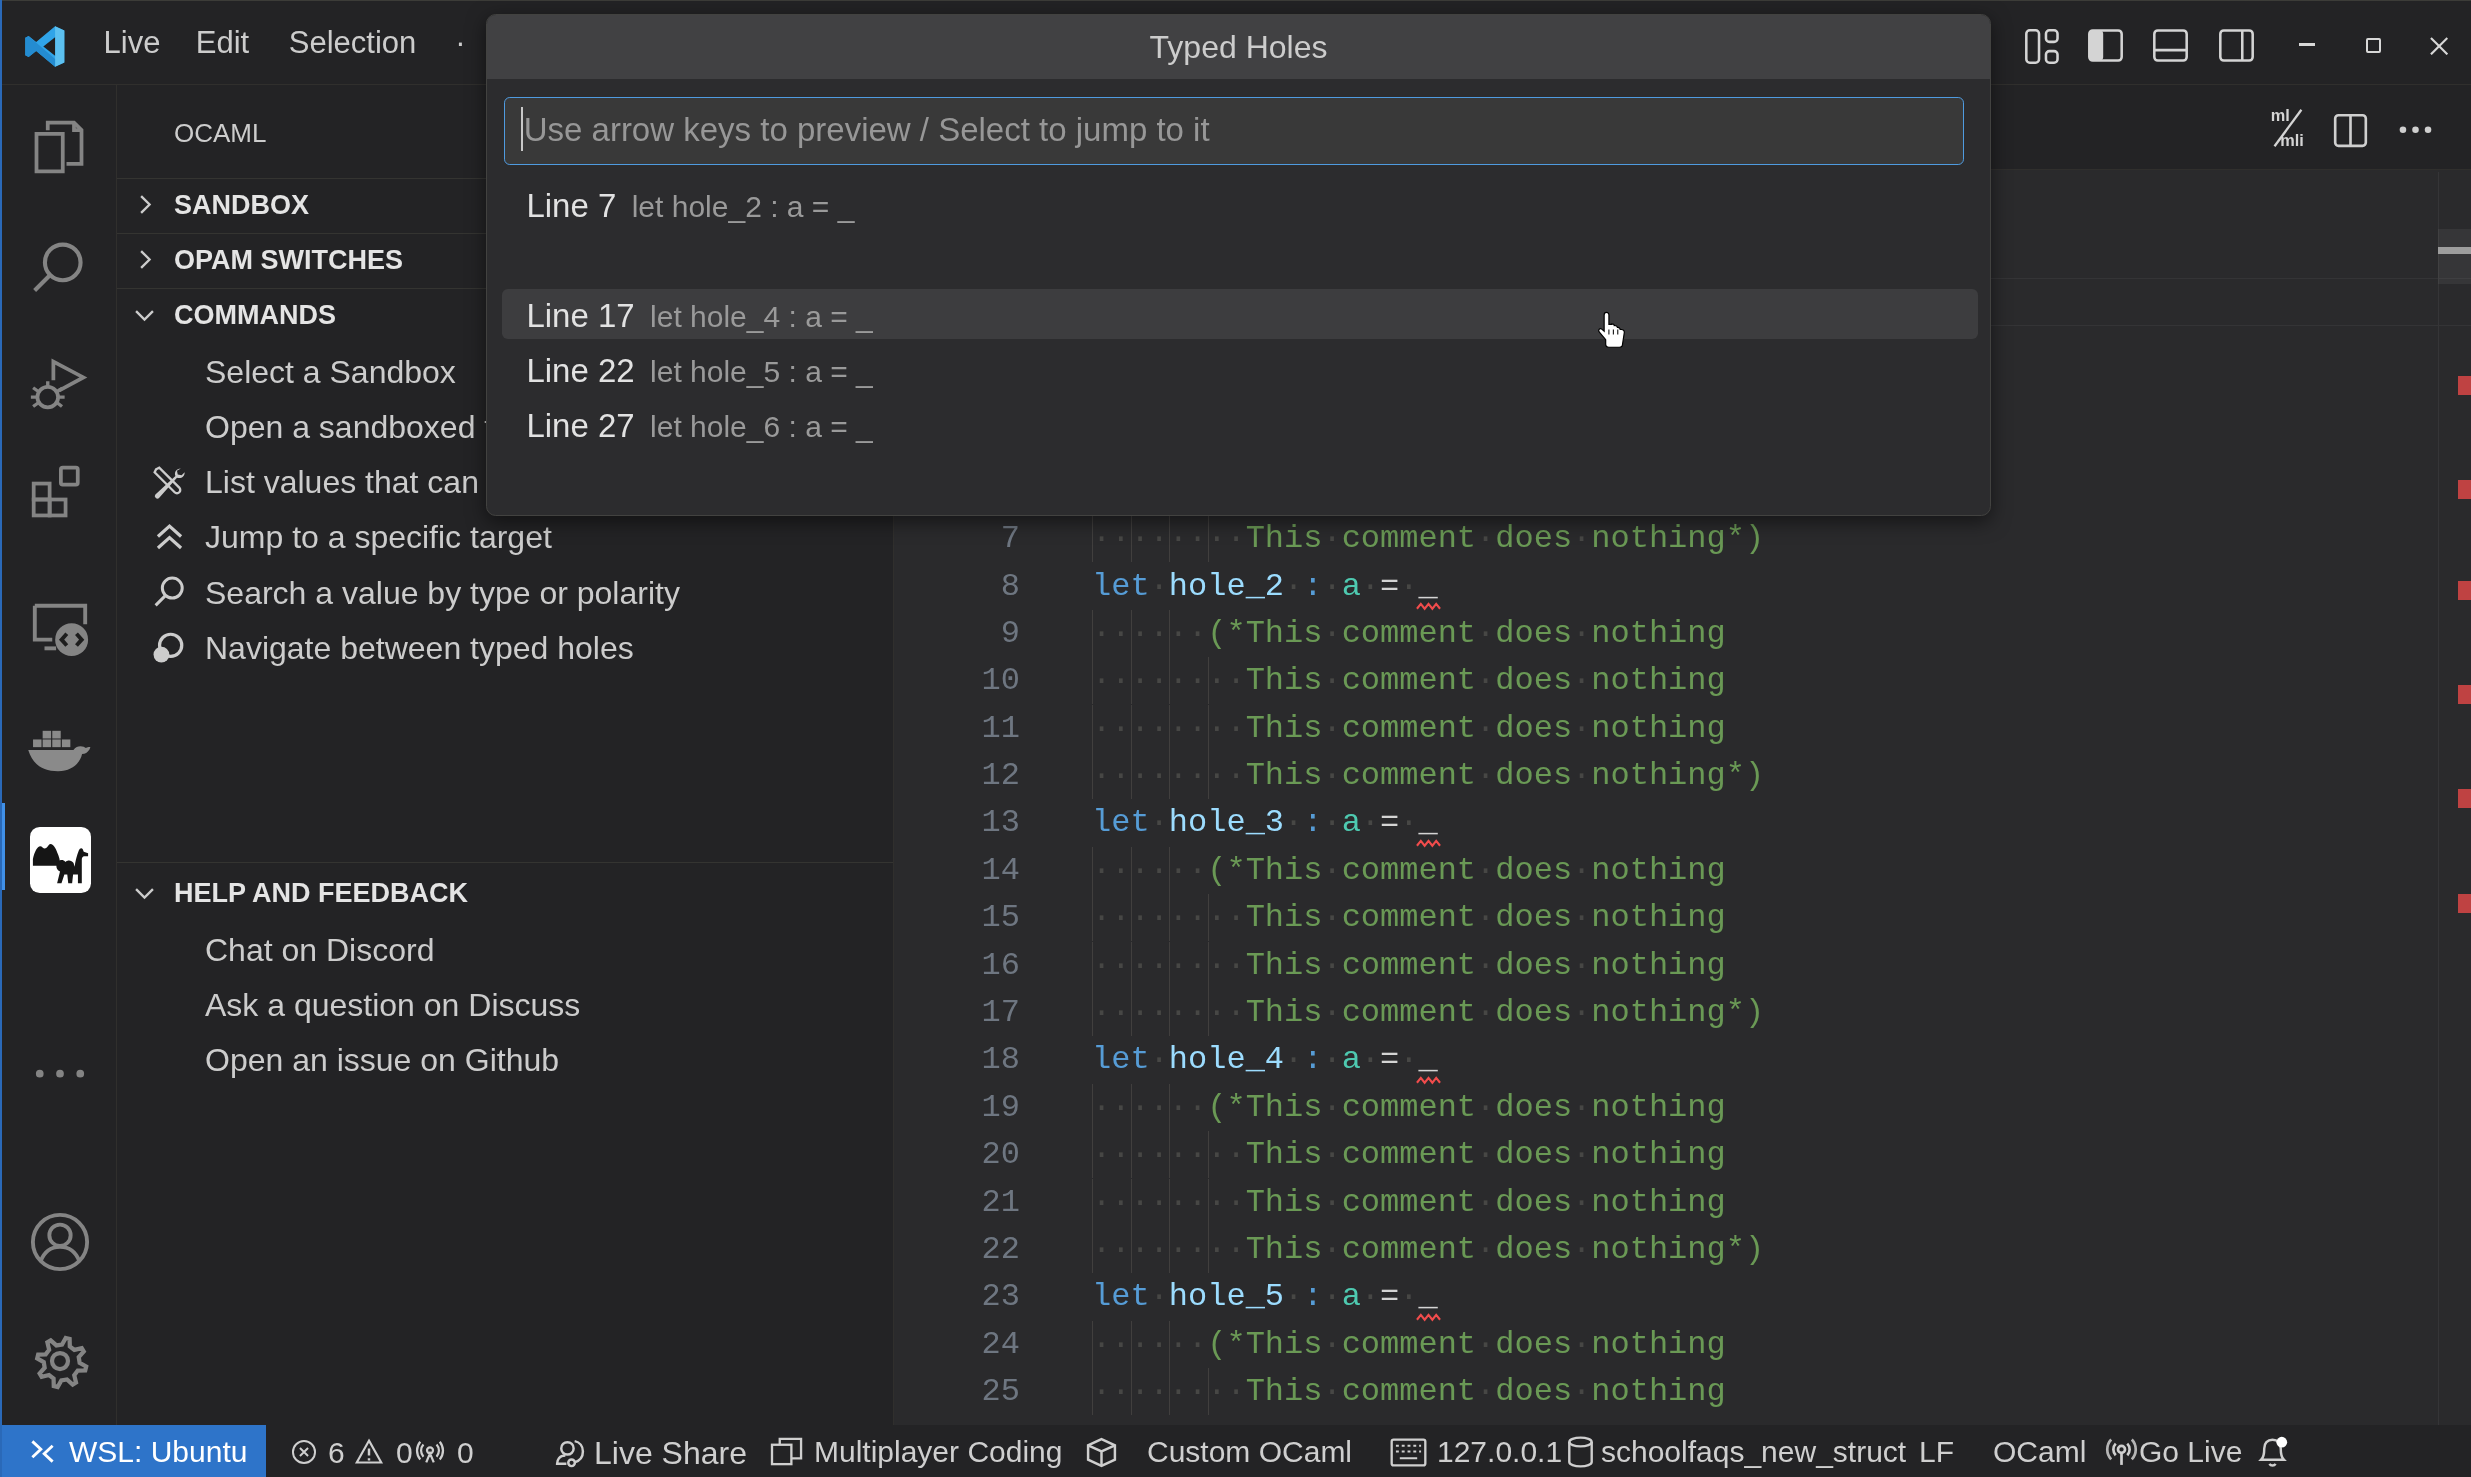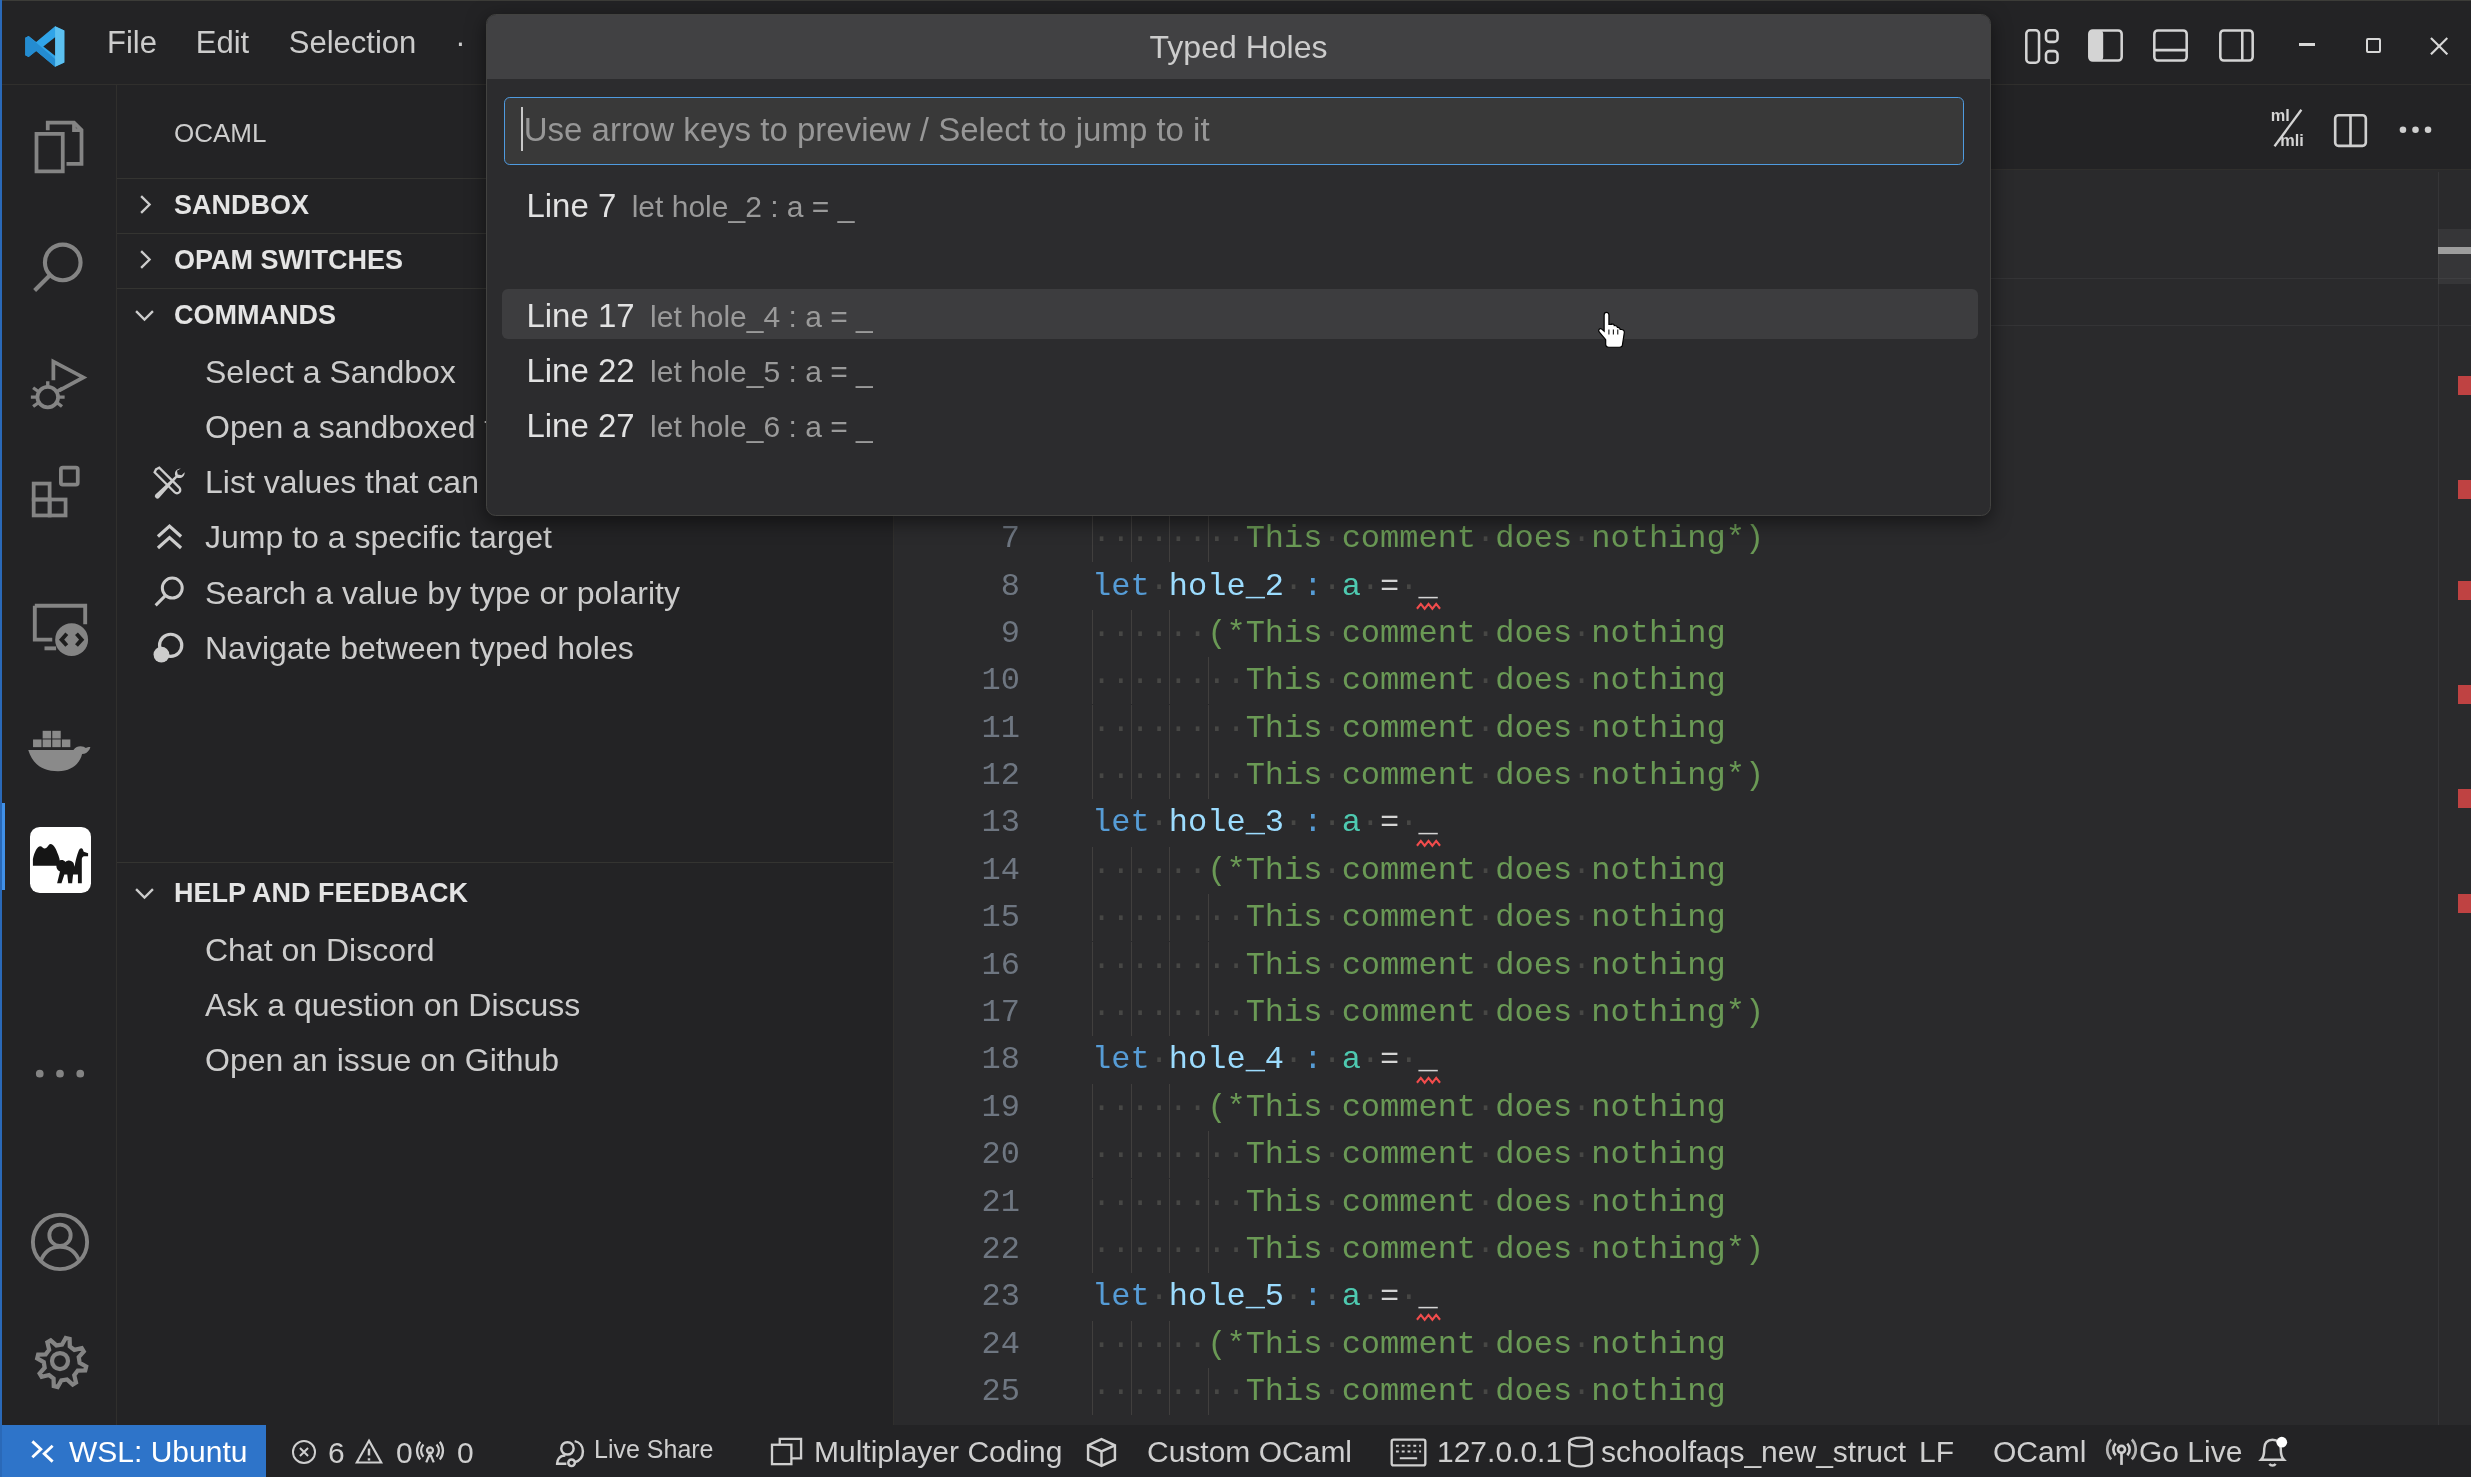--- a/index.html
+++ b/index.html
@@ -59,21 +59,21 @@
 </head>
 <body>
 <div id="titlebar">
 
   <svg class="abs" style="left:24px;top:23px" width="42" height="45" viewBox="0 0 100 100">
     <path d="M74 2 L96 12 L96 88 L74 98 L29 61 L11 75 L3 71 L3 29 L11 25 L29 39 Z" fill="#30a4e8"></path>
     <path d="M74 2 L96 12 L96 88 L74 98 Z" fill="#5cc0f0"></path>
     <path d="M74 28 L74 72 L46 50 Z" fill="#202020"></path>
     <path d="M3 29 L11 25 L74 80 L74 98 L29 61 L11 75 L3 71 Z" fill="#2288cc" opacity="0.85"></path>
   </svg>
-  <div class="menu" style="left:99px; width:66px; text-align:center;">File</div>
+  <div class="menu" style="left:99px; width:66px; text-align:center;">Live</div>
   <div class="menu" style="left:178px; width:89px; text-align:center;">Edit</div>
   <div class="menu" style="left:273px; width:159px; text-align:center;">Selection</div>
   <div class="menu" style="left:446px; width:29px; text-align:center;">·</div>
 
   <svg class="abs" style="left:2024px;top:27px" width="37" height="37" viewBox="0 0 16 16" fill="none" stroke="#d4d4d4" stroke-width="1.1">
     <rect x="1" y="1" width="5.5" height="14" rx="1.5"></rect>
     <rect x="9.5" y="1" width="5" height="5" rx="1.5"></rect>
     <rect x="9.5" y="10" width="5" height="5" rx="1.5"></rect>
   </svg>
   <svg class="abs" style="left:2087px;top:25px" width="37" height="39" viewBox="0 0 16 16" fill="none" stroke="#d4d4d4" stroke-width="1.1">
@@ -303,21 +303,21 @@
     <path d="M4.5 4 A4.8 4.8 0 0 0 4.5 10.5 M11.5 4 A4.8 4.8 0 0 1 11.5 10.5"></path>
     <path d="M2.8 2.5 A7.4 7.4 0 0 0 2.8 12 M13.2 2.5 A7.4 7.4 0 0 1 13.2 12"></path>
   </svg>
   <div class="abs" style="left:457px;top:10.6px;font-size:30px;">0</div>
   <svg class="abs" style="left:553px;top:10.6px" width="33" height="33" viewBox="0 0 16 16" fill="none" stroke="#cfcfcf" stroke-width="1.2">
     <path d="M6 9.5 C3 9.5 2 11.5 2 13.5 L6.5 13.5"></path>
     <circle cx="7" cy="6" r="3"></circle>
     <path d="M10.5 2.5 C13 3 14.5 5 14.5 7.5 C14.5 10 13 12 10.5 12.7"></path>
     <circle cx="9" cy="13" r="1.6"></circle>
   </svg>
-  <div class="abs" style="left:594px;top:9.7px;font-size:25px;text-align:center;">Live Share</div>
+  <div class="abs" style="left:594px;top:9.7px;font-size:32px;text-align:center;">Live Share</div>
   <svg class="abs" style="left:770px;top:11.6px" width="35" height="31" viewBox="0 0 18 16" fill="none" stroke="#cfcfcf" stroke-width="1.2">
     <rect x="1" y="4" width="10" height="10"></rect>
       <path d="M5 4 L5 1 L16 1 L16 11 L11 11"></path>
   </svg>
   <div class="abs" style="left:814px;top:9.7px;font-size:30px;">Multiplayer Coding</div>
   <svg class="abs" style="left:1085px;top:10.6px" width="33" height="33" viewBox="0 0 16 16" fill="none" stroke="#cfcfcf" stroke-width="1.2">
     <path d="M8 1.5 L14.5 4.5 L14.5 11.5 L8 14.5 L1.5 11.5 L1.5 4.5 Z"></path>
     <path d="M1.5 4.5 L8 7.5 L14.5 4.5 M8 7.5 L8 14.5"></path>
   </svg>
   <div class="abs" style="left:1147px;top:9.7px;font-size:30px;">Custom OCaml</div>

